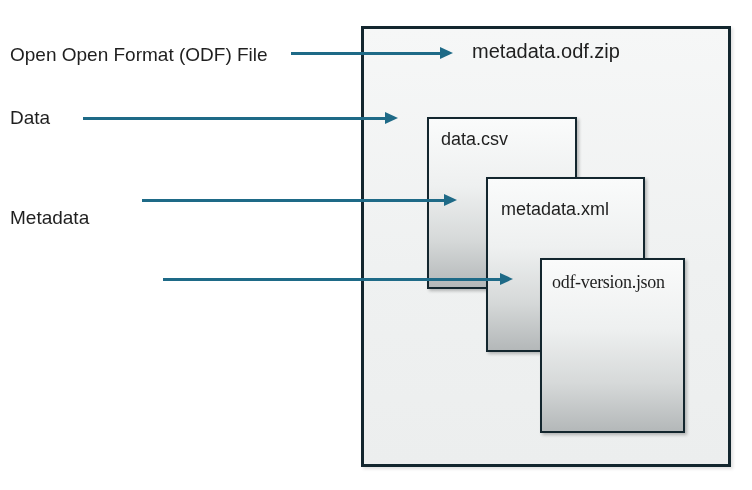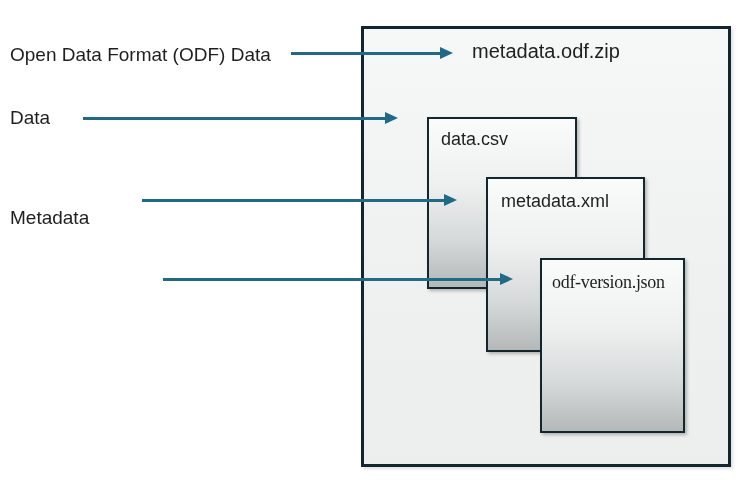--- a/index.html
+++ b/index.html
@@ -94,28 +94,28 @@
     top: 10px;
     left: 12px;
     font-size: 18px;
     color: #1f1f1f;
     white-space: nowrap;
   }
   .file-box.f1 { left: 427px; top: 97px;  width: 150px; height: 172px; z-index: 2; margin-top: 20px; }
   .file-box.f2 { left: 486px; top: 177px; width: 159px; height: 175px; z-index: 3; }
   .file-box.f3 { left: 540px; top: 258px; width: 145px; height: 175px; z-index: 4; }
   .file-box.f3 .file-name { left: 10px; top: 12px; letter-spacing: -0.3px; font-family: Liberation Serif, serif; }
-  .file-box.f2 .file-name { top: 12px; left: 13px; }
+  .file-box.f2 .file-name { top: 20px; left: 13px; }
 </style>
 </head>
 <body>
 
 <div class="canvas">
 
-  <div class="side-label l1">Open Data Format (ODF) Data</div>
+  <div class="side-label l1">Open Open Format (ODF) File</div>
   <div class="side-label l2">Data</div>
   <div class="side-label l3">Metadata</div>
 
   <div class="arrow a1">
     <span class="shaft"></span>
     <span class="head"></span>
   </div>
   <div class="arrow a2">
     <span class="shaft"></span>
     <span class="head"></span>

